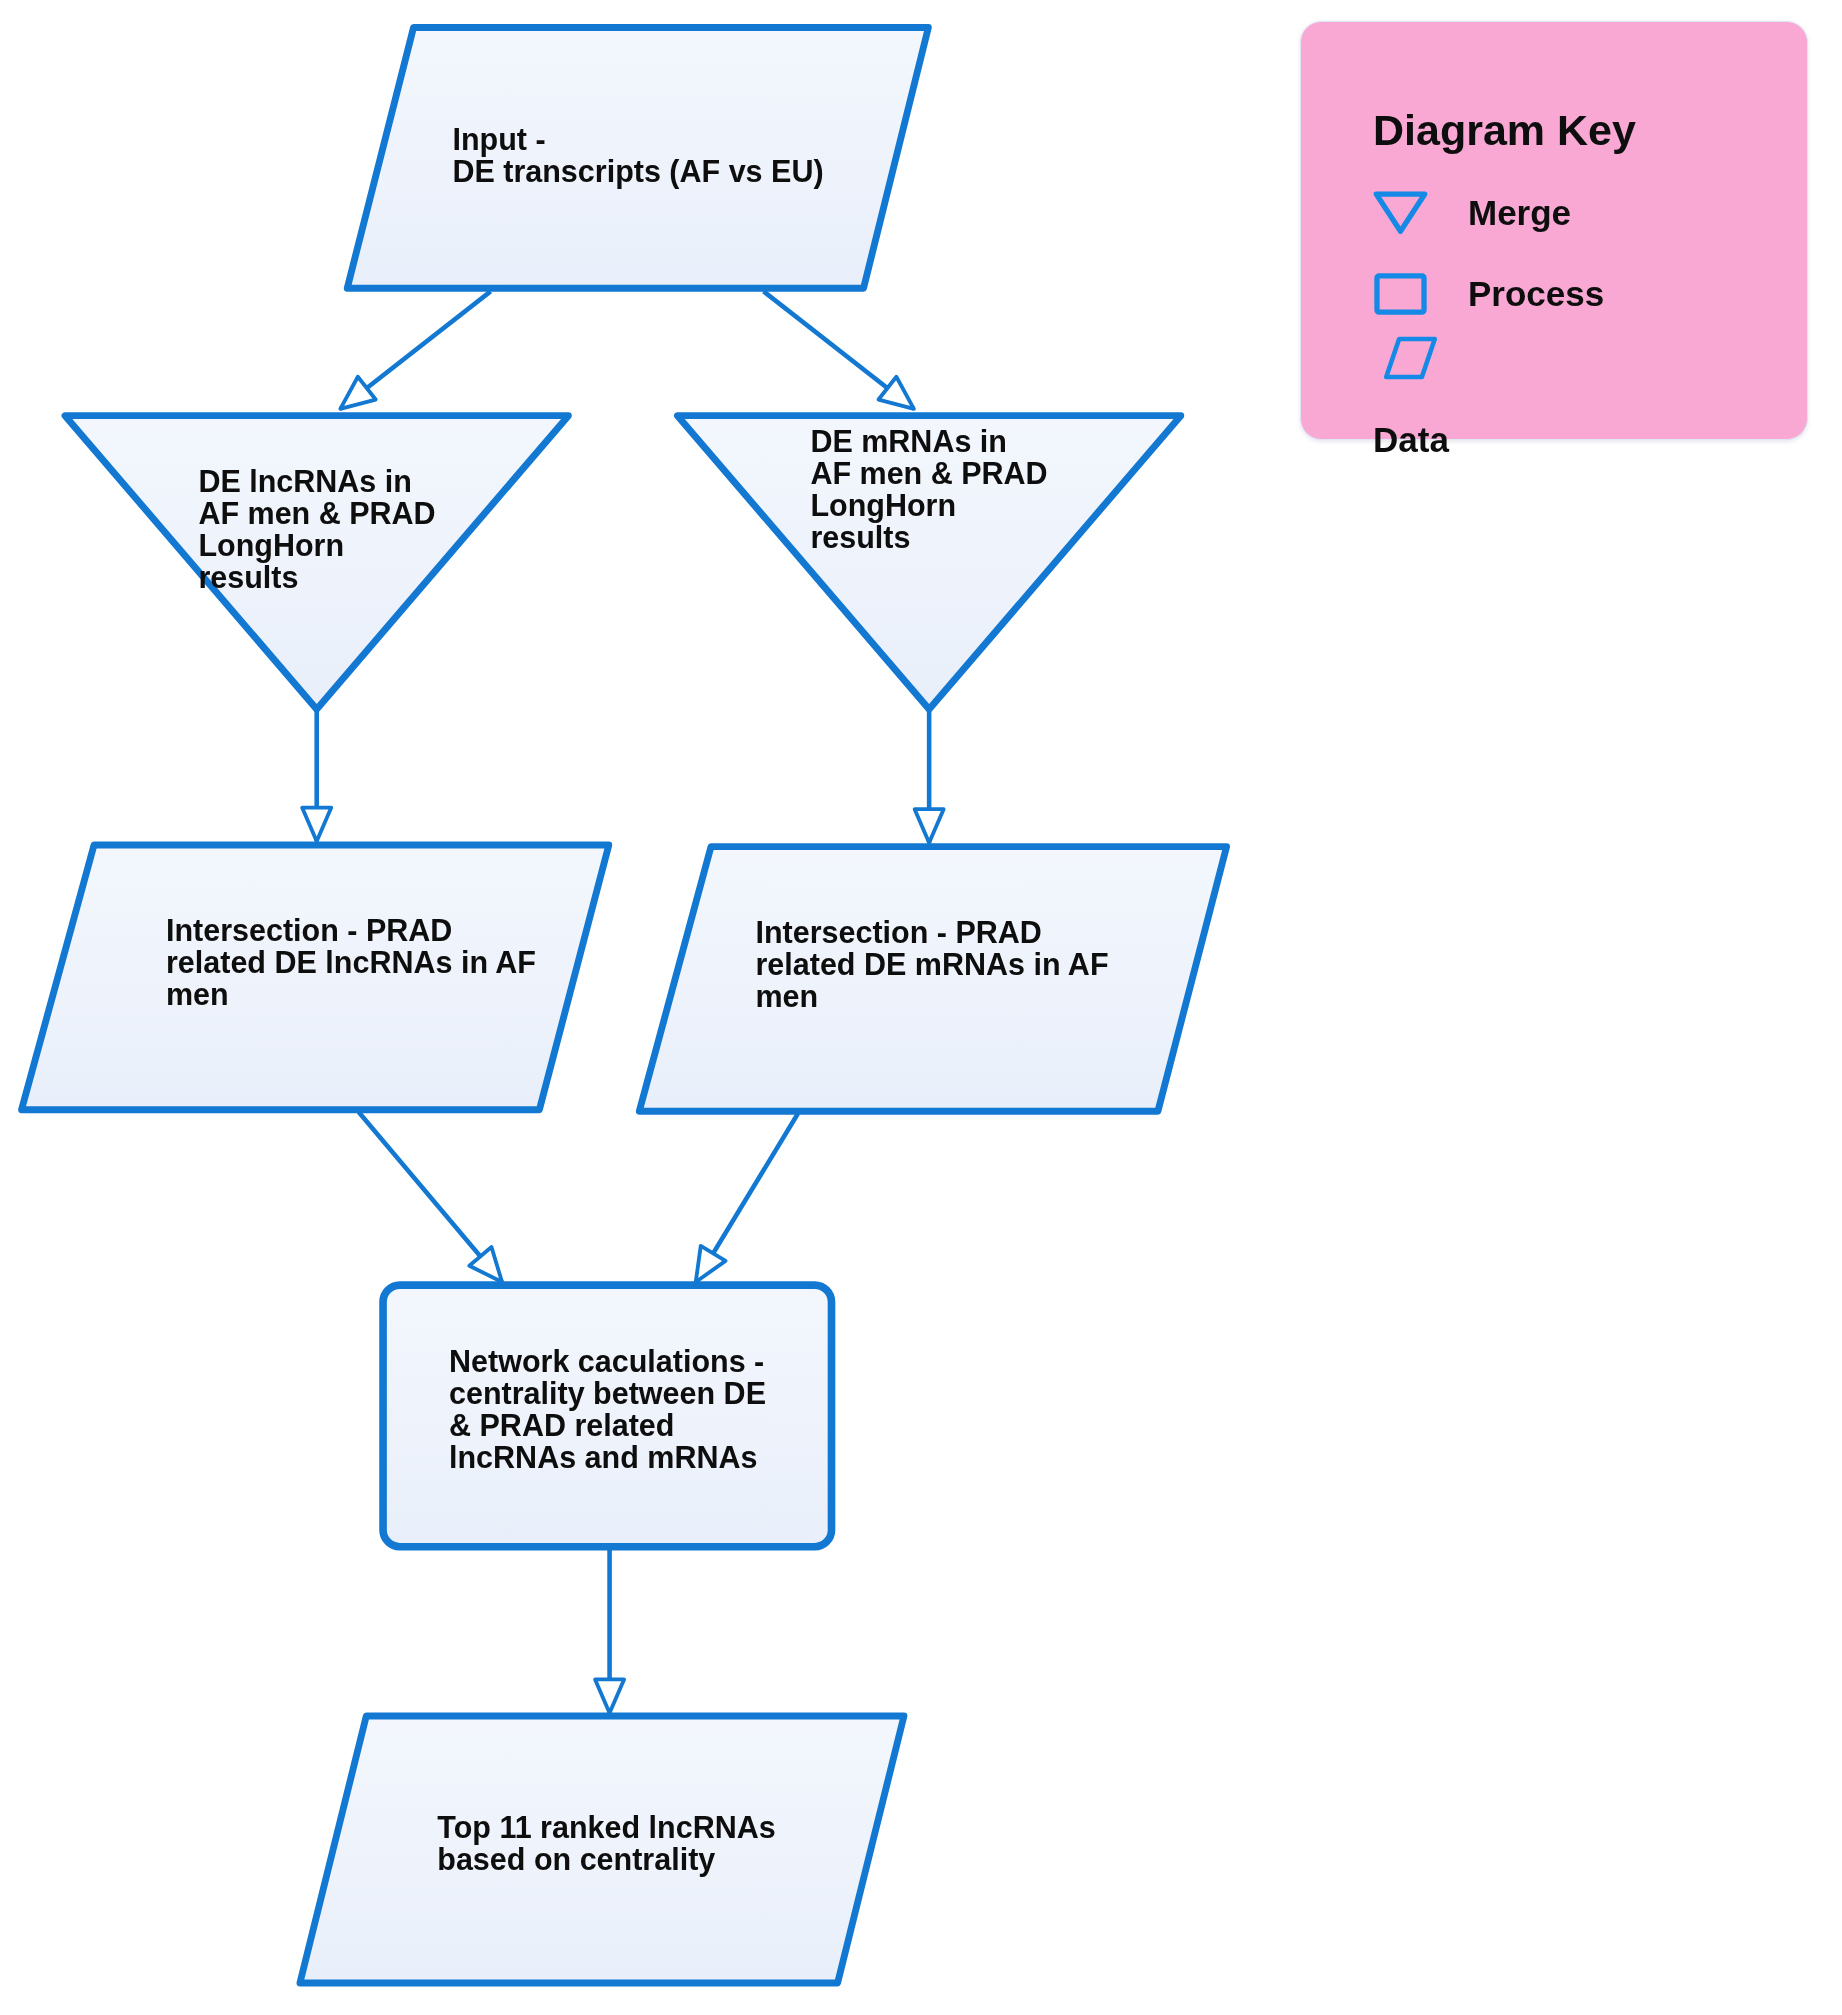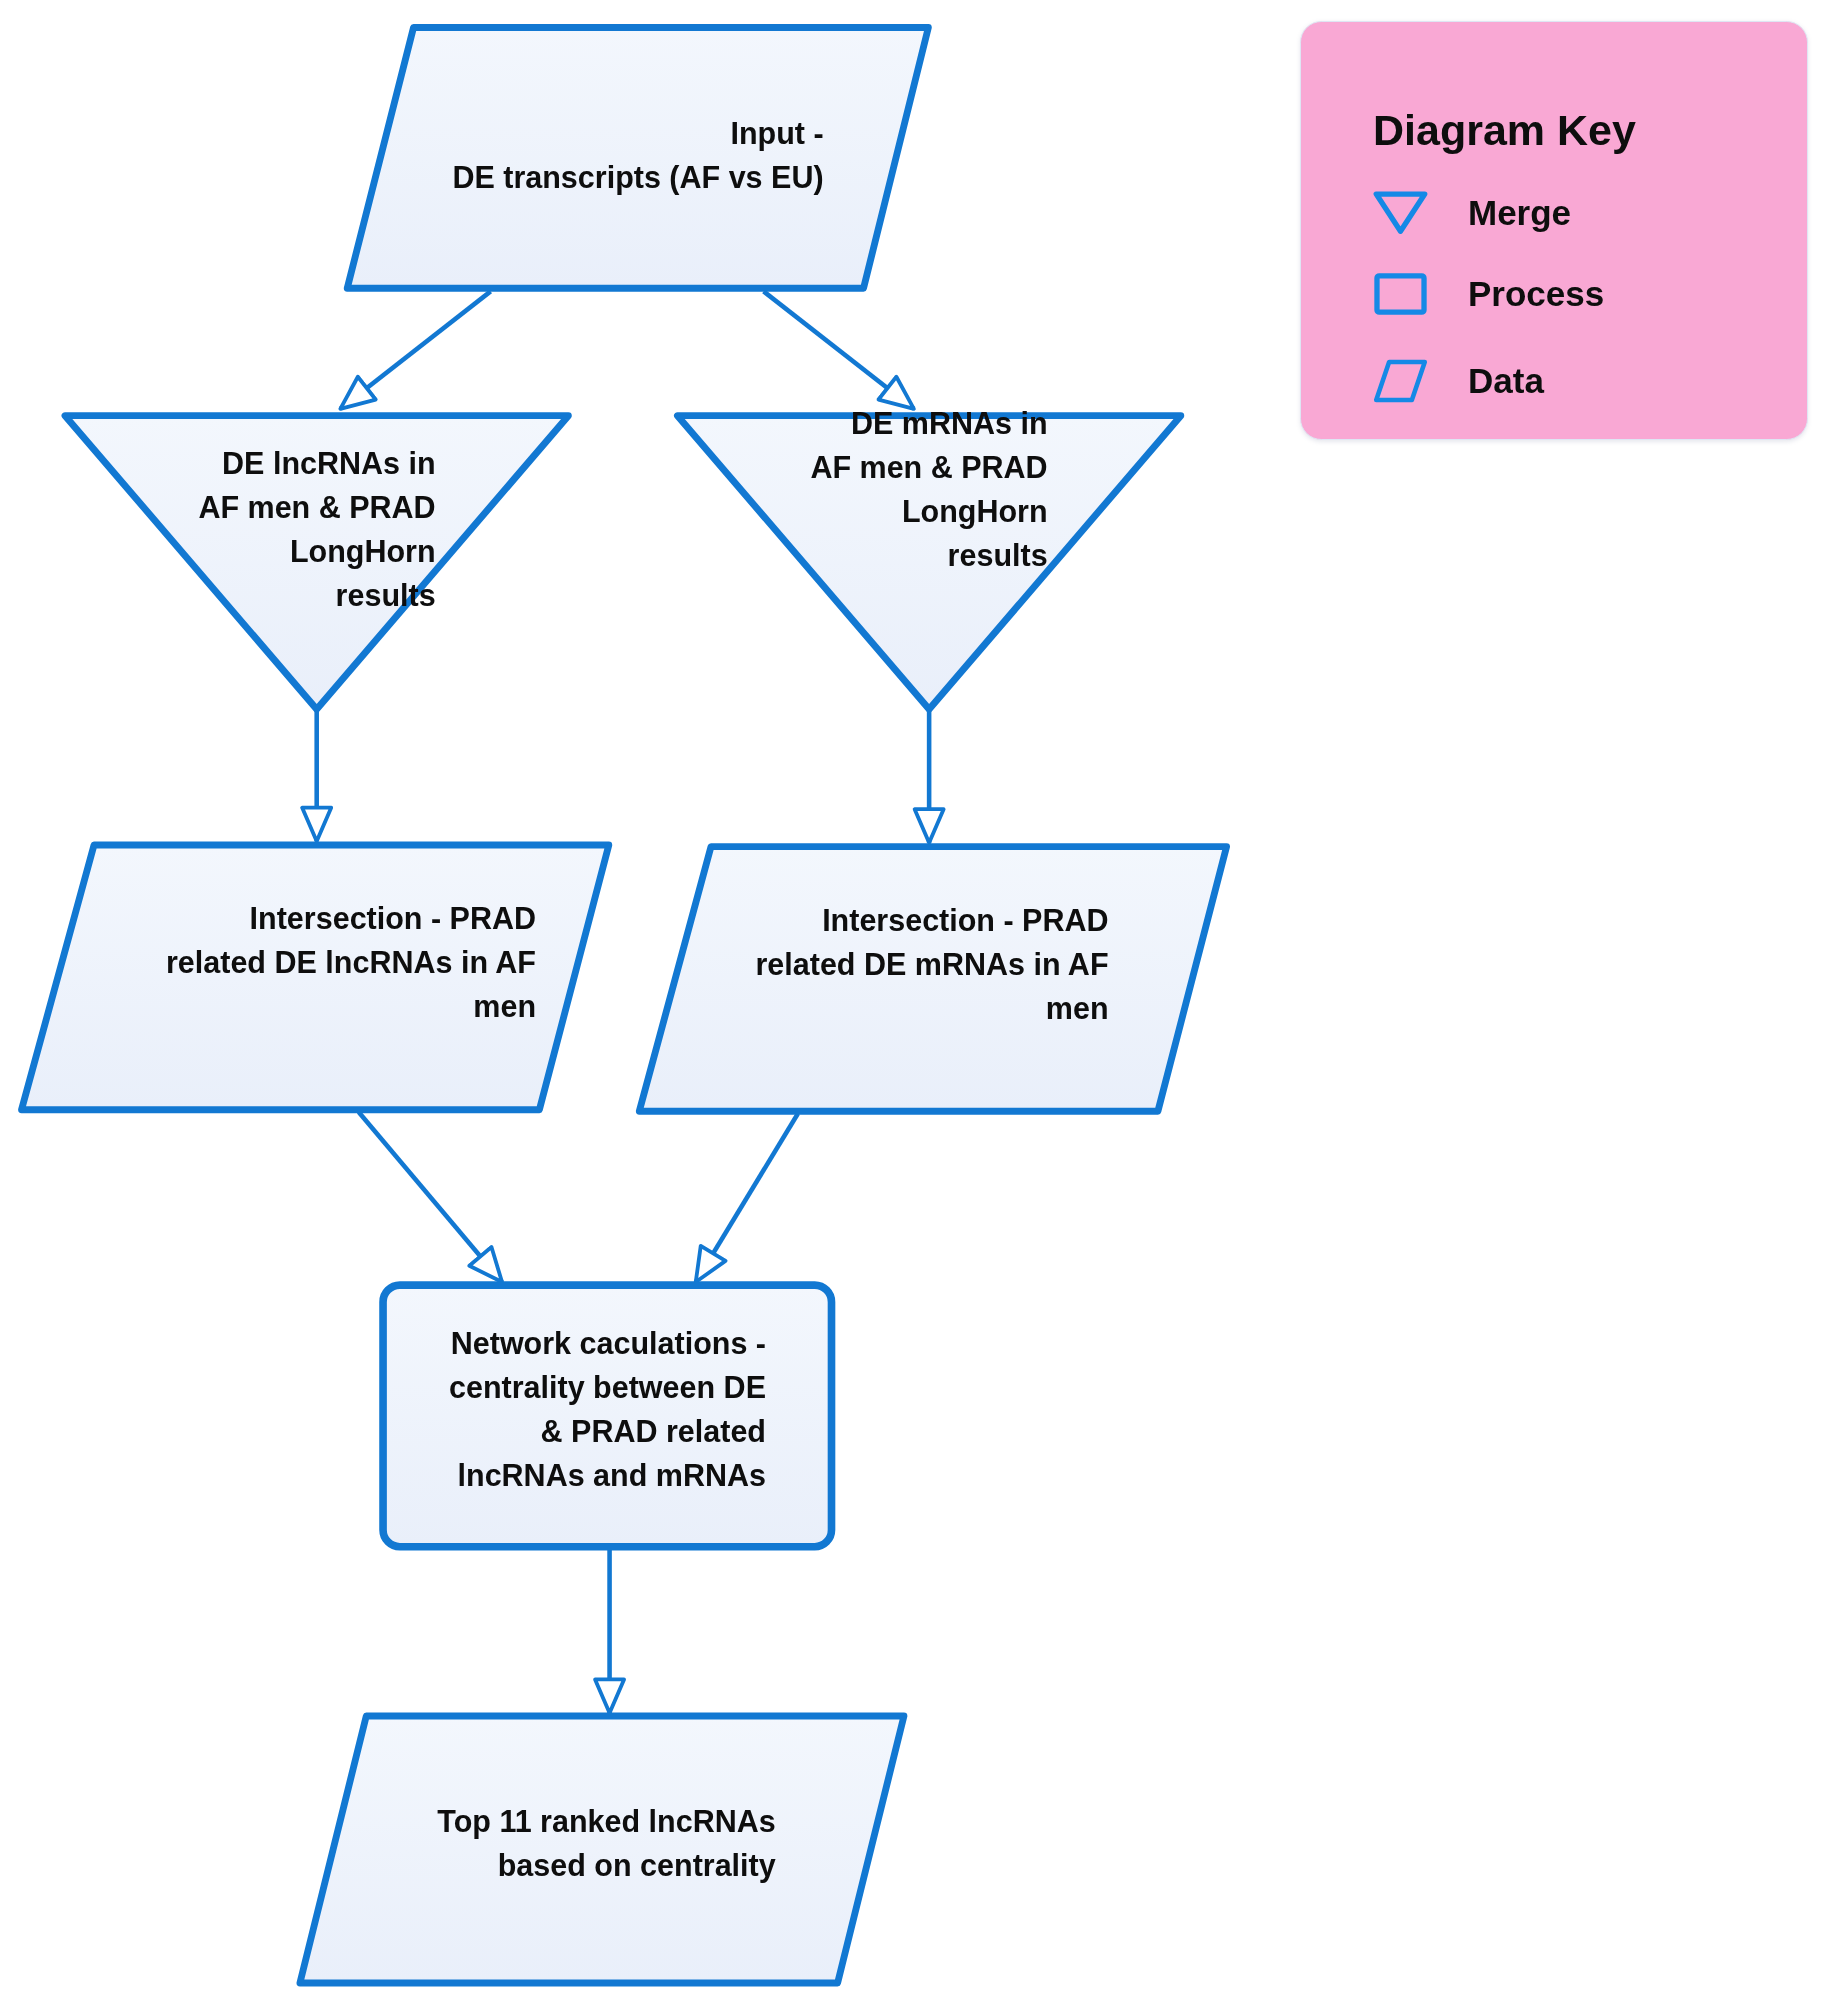--- a/index.html
+++ b/index.html
@@ -10,25 +10,25 @@
     background:#ffffff;
     font-family:"Liberation Sans", sans-serif;
     overflow:hidden;
   }
   .layer{position:absolute;left:0;top:0;}
   .label{
     position:absolute;
     display:flex;
     align-items:center;
     justify-content:center;
-    text-align:right;
+    text-align:left;
     white-space:pre-line;
     font-weight:bold;
     font-size:30.5px;
-    line-height:44px;
+    line-height:32px;
     color:#0e0e0e;
     letter-spacing:0px;
   }
   .key-box{
     position:absolute;
     left:1300px;
     top:21.4px;
     width:506px;
     height:417px;
     background:#f9a8d4;
@@ -140,21 +140,21 @@
 
     <div class="key-row" style="top:244px;">
       <span class="icon">
         <svg width="55" height="44" viewBox="0 0 72 58">
           <rect x="5" y="5" width="62" height="48" rx="3" fill="none" stroke="#1589e6" stroke-width="7" stroke-linejoin="round"></rect>
         </svg>
       </span>
       <span class="key-label">Process</span>
     </div>
 
-    <div class="key-row" style="top:331px;">
+    <div class="key-row" style="top:314px;flex-direction:column;">
       <span class="icon">
         <svg width="55" height="44" viewBox="0 0 72 58">
           <path d="M21,4 L68,4 L51,54 L4,54 Z" fill="none" stroke="#1589e6" stroke-width="6" stroke-linejoin="round"></path>
         </svg>
       </span>
       <span class="key-label">Data</span>
     </div>
   </div>
 
 </div>

